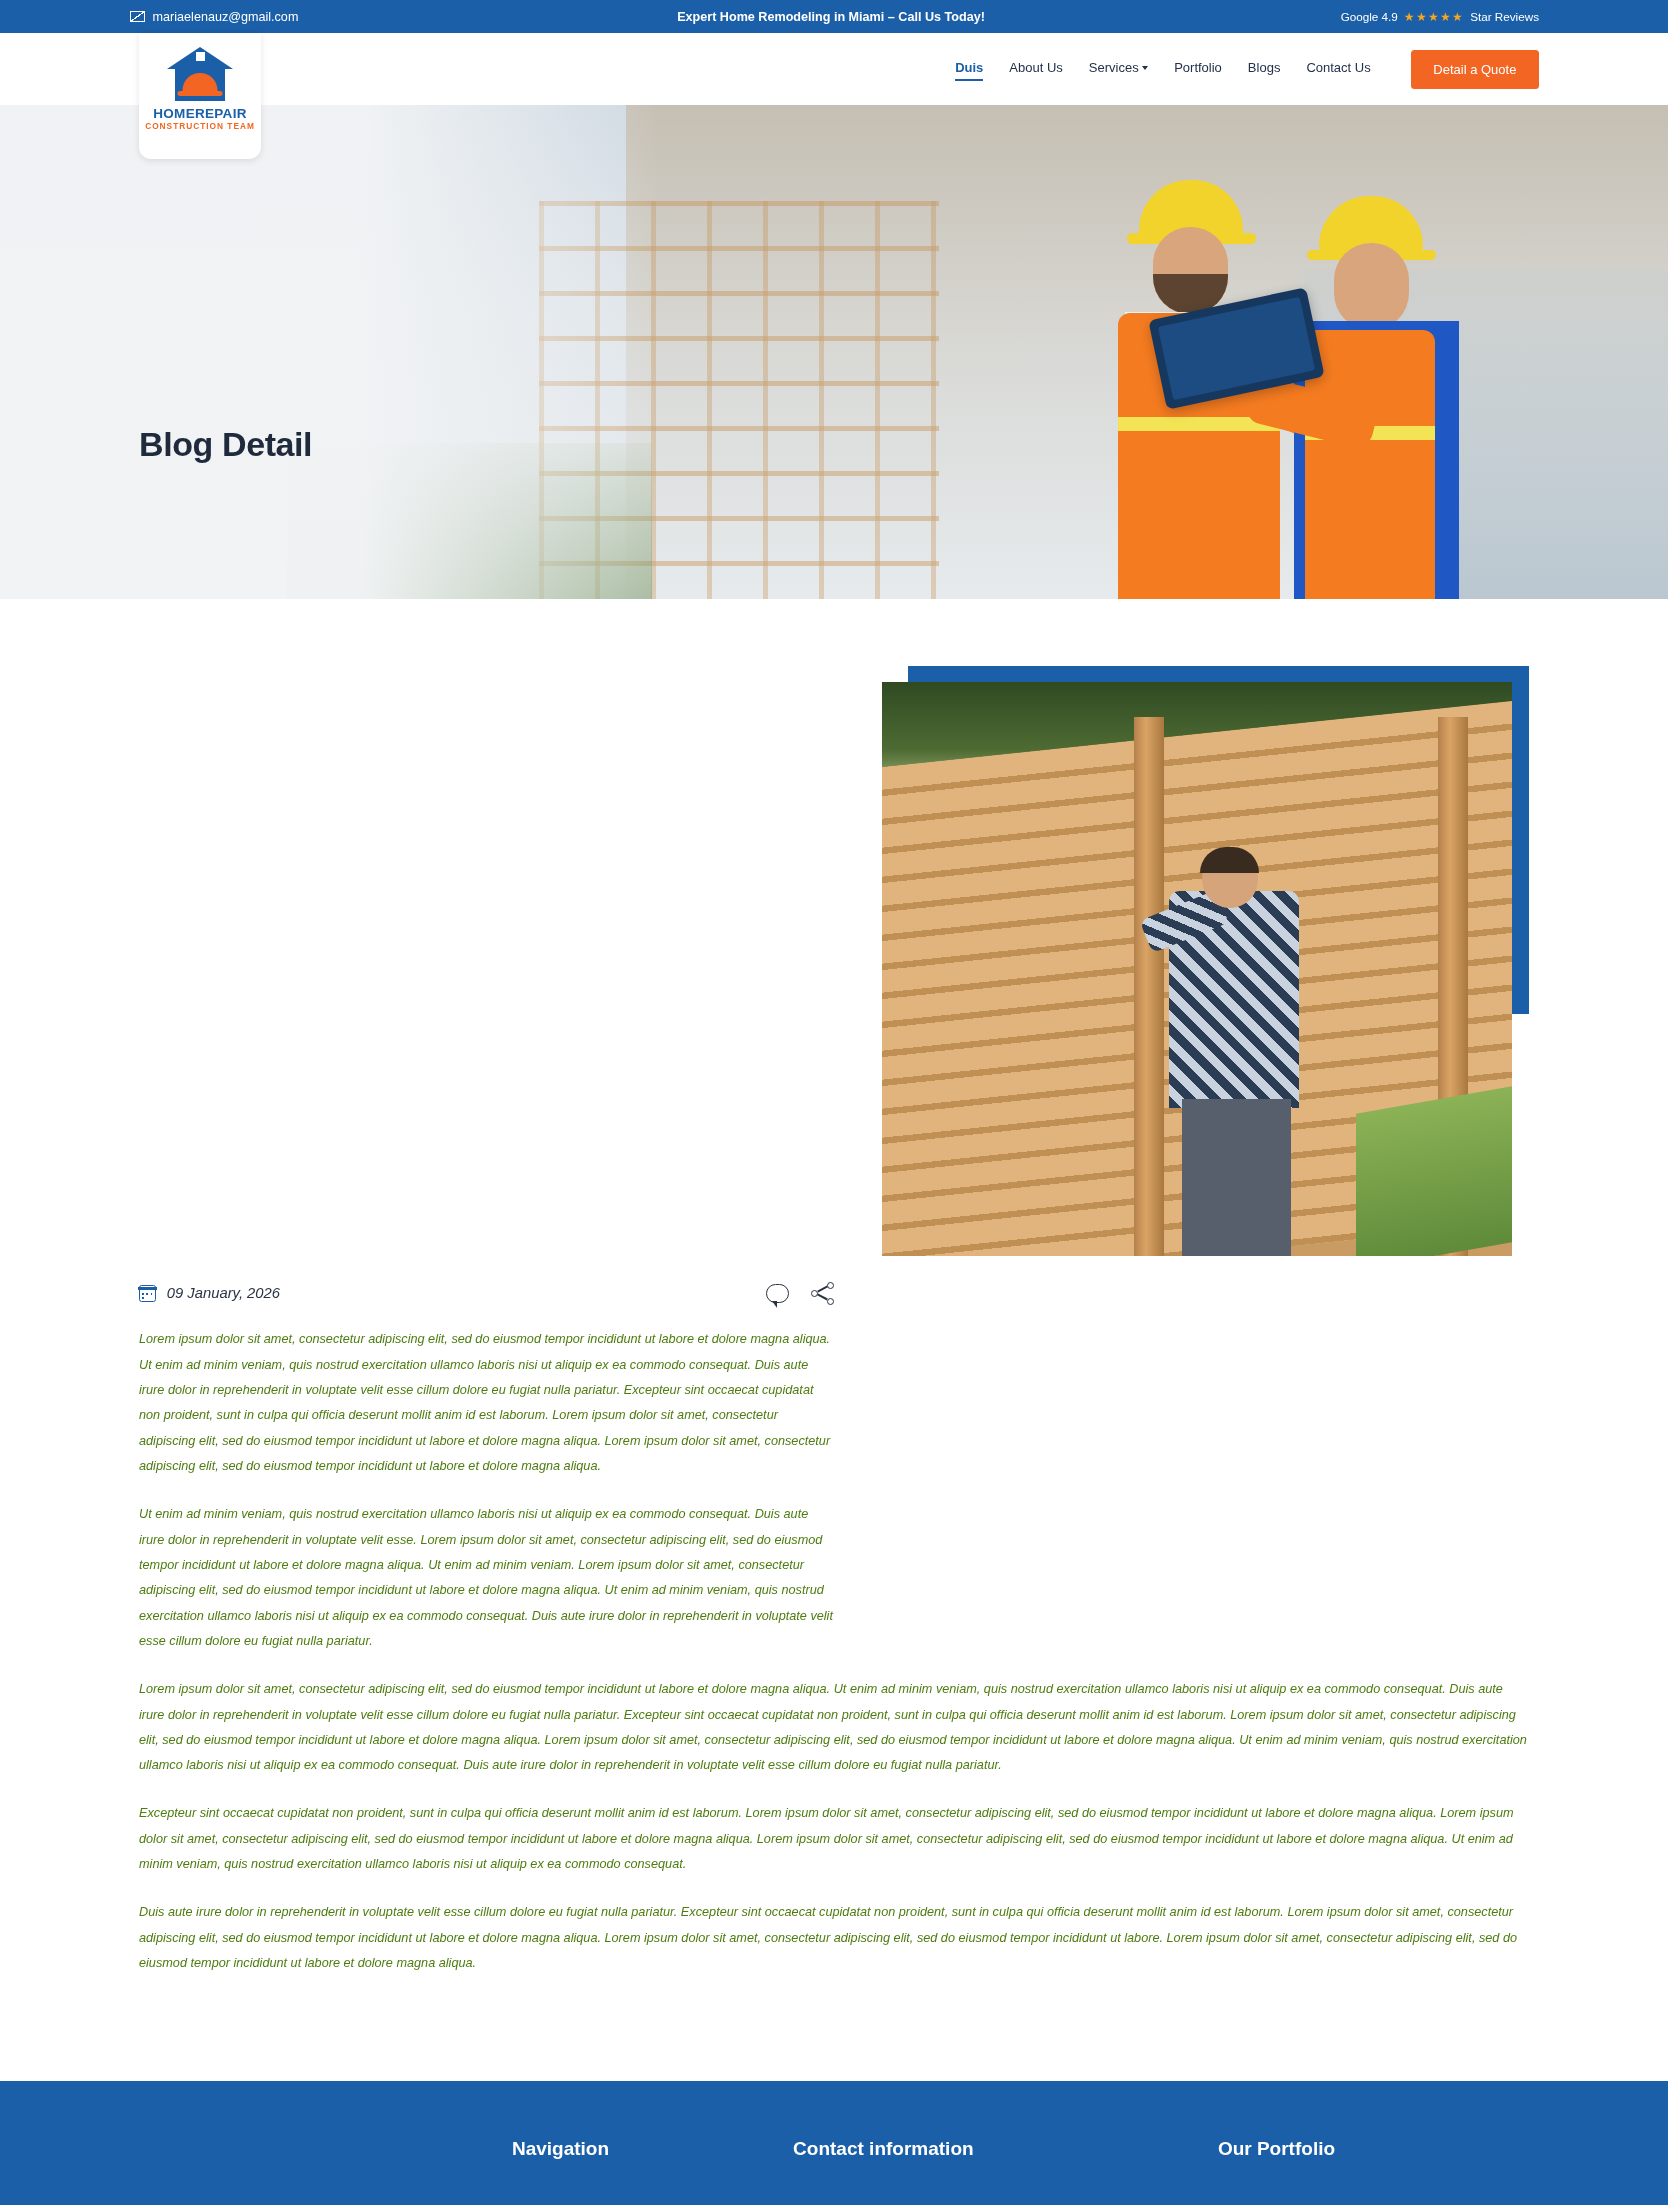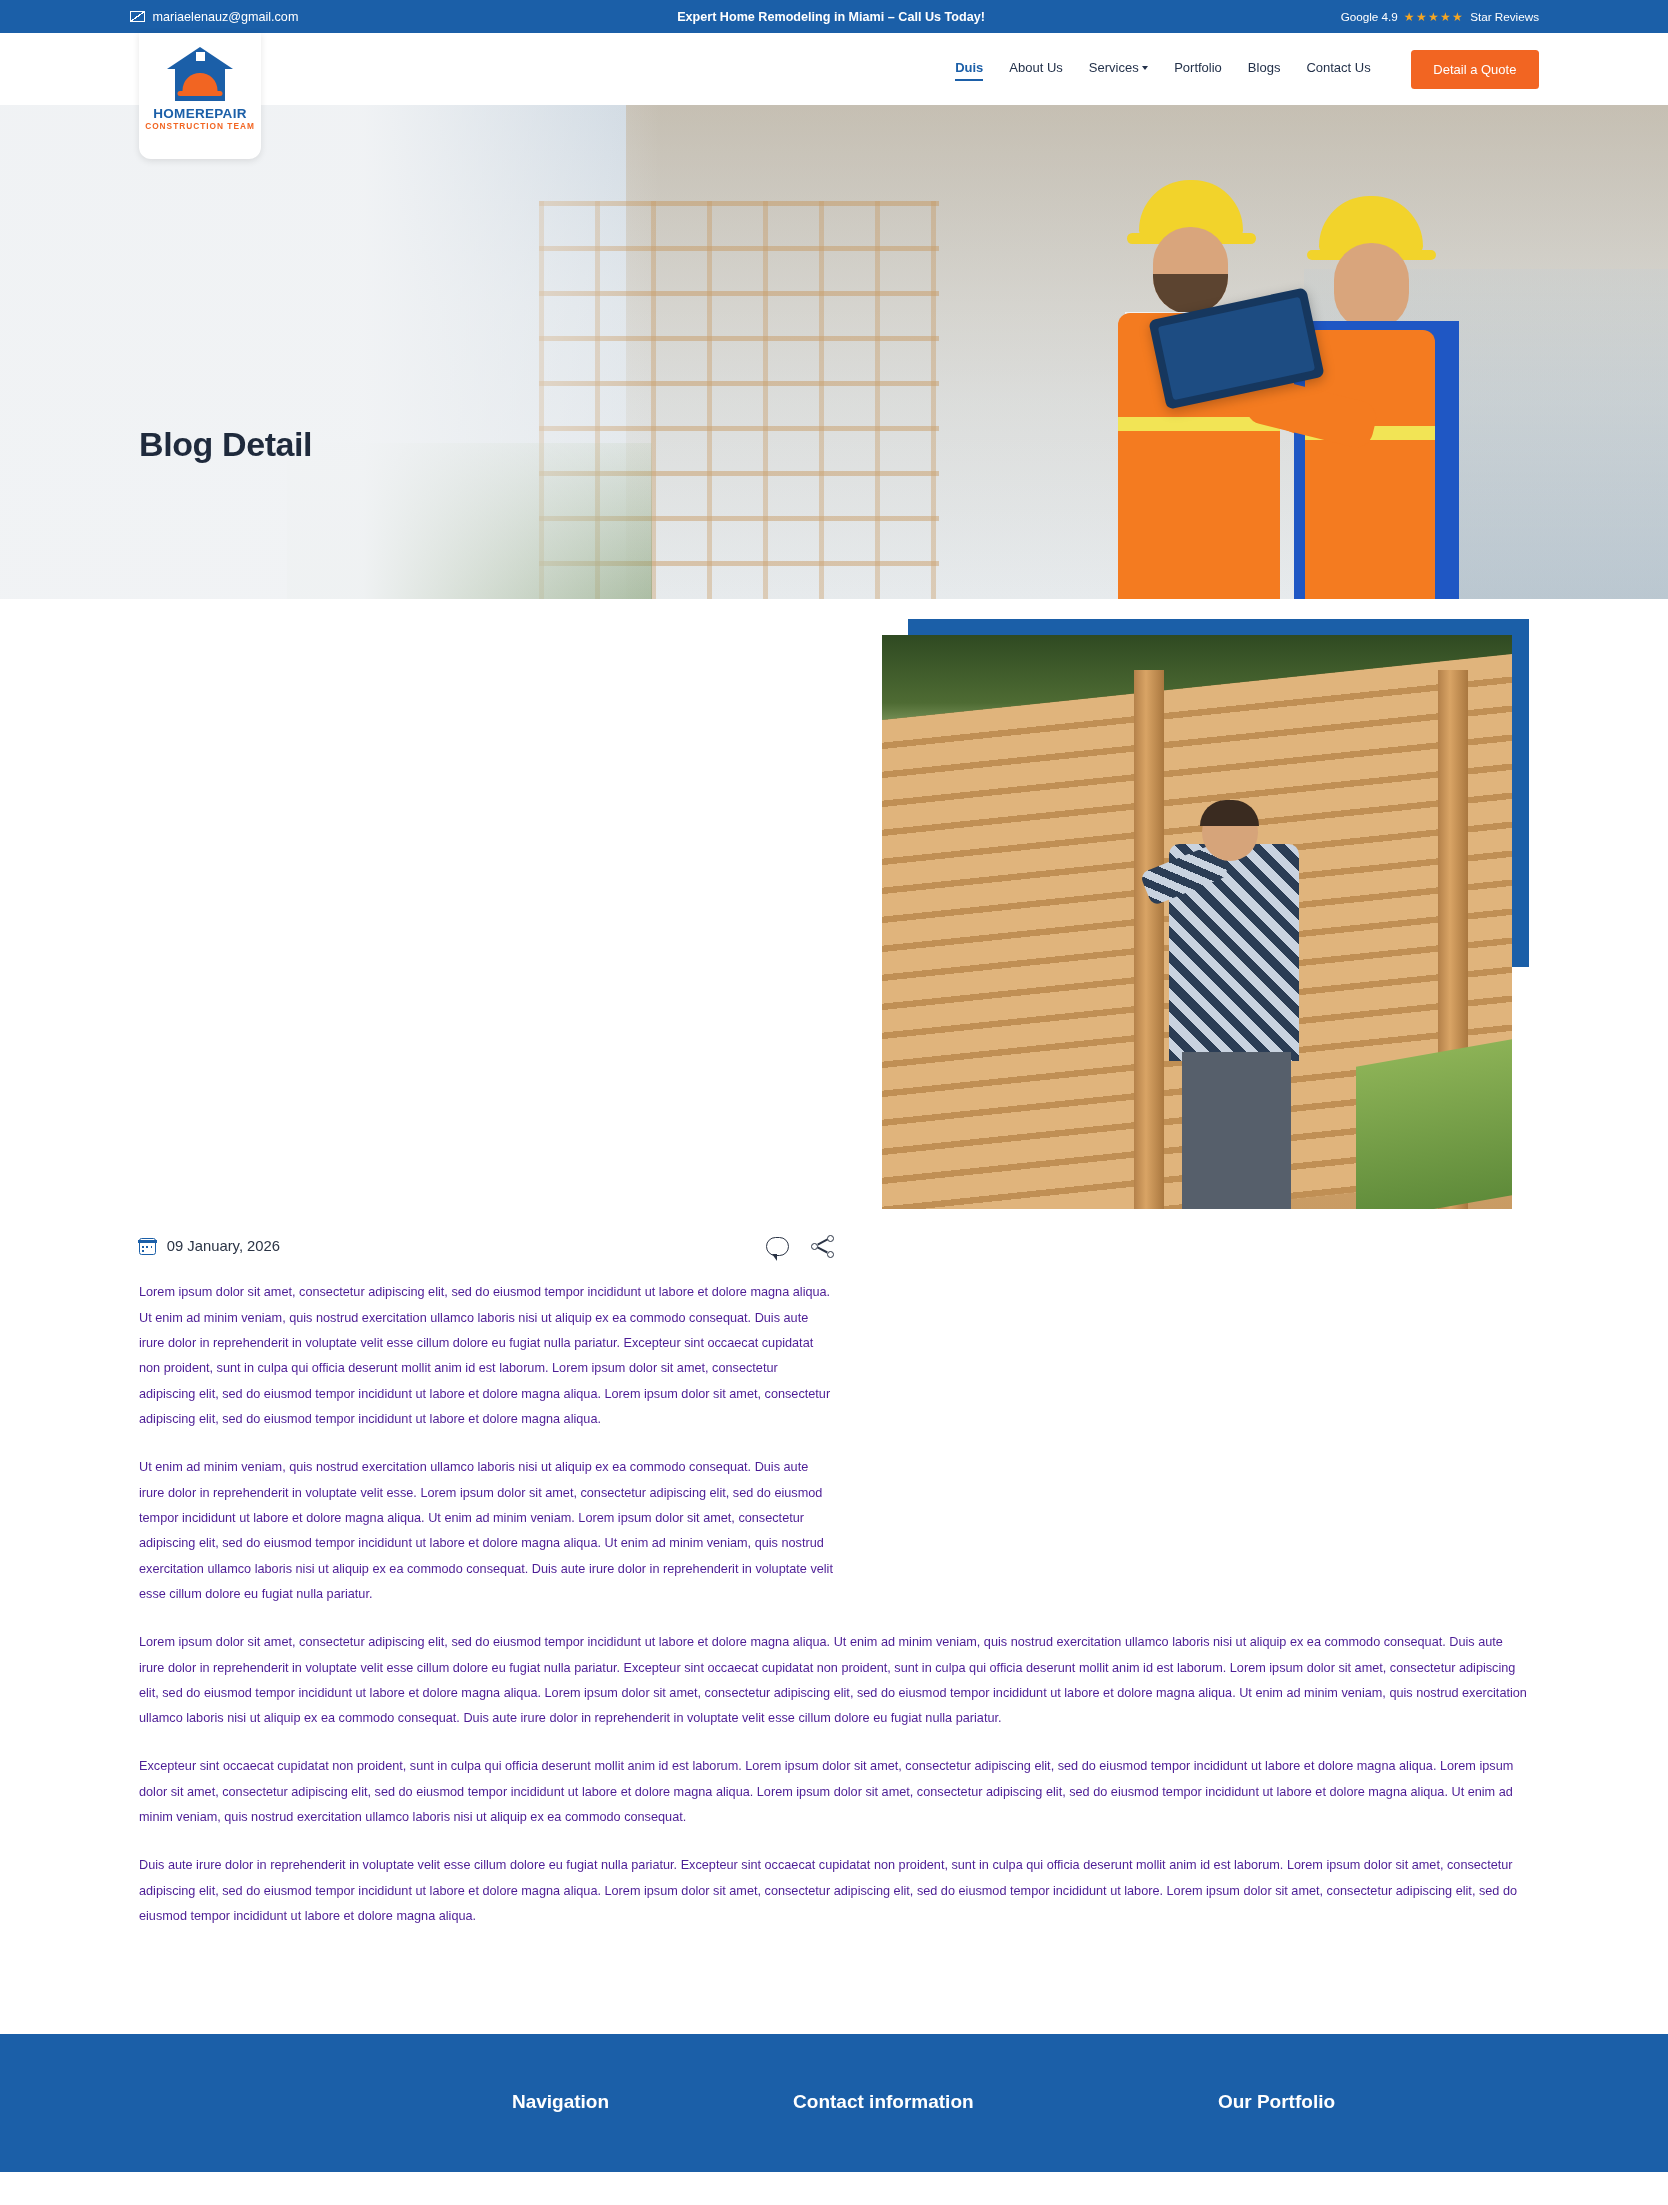--- a/index.html
+++ b/index.html
@@ -187,21 +187,22 @@
     position:absolute; left:0; top:0; bottom:0; width: 660px;
     background: linear-gradient(to right, rgba(241,243,245,.97) 55%, rgba(241,243,245,0));
   }
   .hero-title {
     position:absolute; left:139px; top:320px;
     font-size: 34px; color:#1f2a3c; font-weight: bold; letter-spacing:-0.4px;
   }
 
   
   .article-wrap {
-    padding: 36px 139px 52px 139px;
+    padding: 83px 139px 52px 139px;
+    font-style: italic;
   }
   .meta-row {
     display:flex; align-items:center;
     width: 695px;
   }
   .cal-ico { width:17.4px; height:17.4px; border:1.7px solid #1b5fa8; border-radius:2.6px; position:relative; }
   .cal-ico:before { content:""; position:absolute; left:-1.7px; right:-1.7px; top:1.7px; height:2.6px; background:#1b5fa8;}
   .cal-ico:after {
     content:""; position:absolute; left:1.7px; right:1.7px; top:7px; bottom:1.7px;
     background:
@@ -227,21 +228,21 @@
     font-size: 34px;
     font-weight: bold;
     color: #1f2a3c;
     margin-top: 22.6px;
     letter-spacing: -0.3px;
   }
   .narrow-col { width: 695px; }
   .para {
     font-size: 12.7px;
     line-height: 2.0;
-    color: #4c1d95;
+    color: #4d7c0f;
     margin-top: 22.6px;
   }
   .wide-col { width: 1390px; }
 
   .float-img {
     float: right;
     width: 652px;
     margin: 0 0 26px 52px;
     position: relative;
   }

